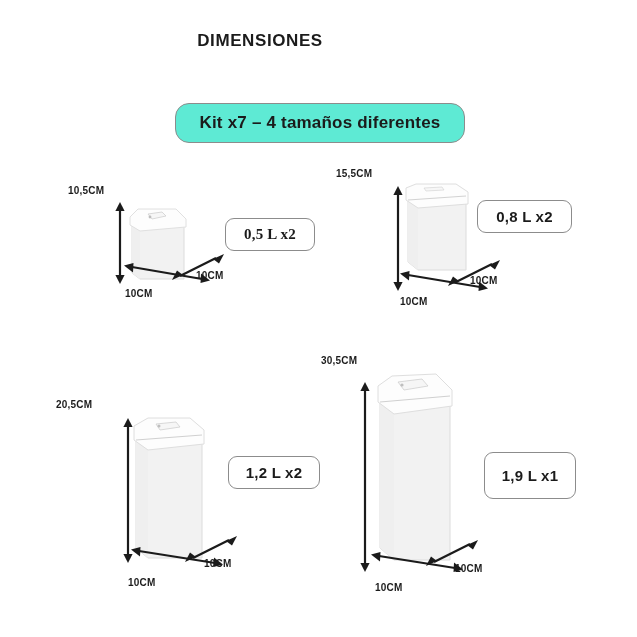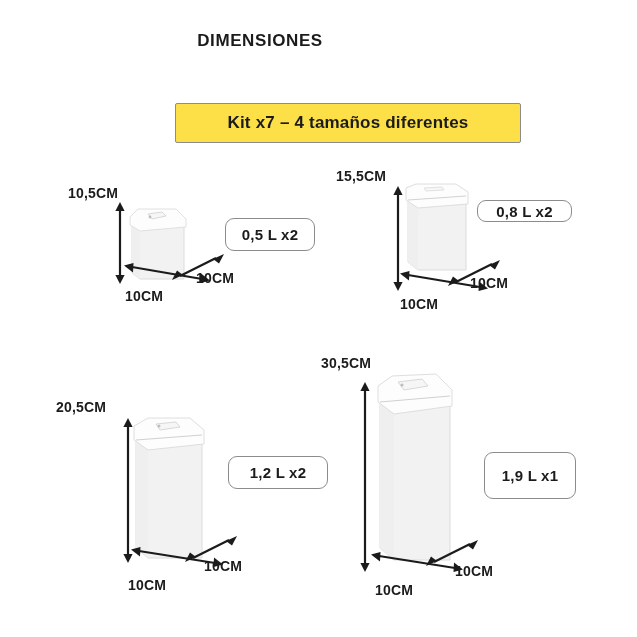--- a/index.html
+++ b/index.html
@@ -25,26 +25,26 @@
     font-size: 17px;
     font-weight: bold;
     letter-spacing: 0.6px;
     color: #1b1b1b;
   }
 
   .kit-pill {
     position: absolute;
     top: 103px;
     left: 175px;
-    width: 346px;
+    width: 290px;
     height: 40px;
     box-sizing: border-box;
     border: 1.6px solid #8c8c8c;
-    border-radius: 2px;
-    background: #fde047;
+    border-radius: 14px;
+    background: #5eead4;
     display: flex;
     align-items: center;
     justify-content: center;
     font-size: 17px;
     font-weight: bold;
     color: #1b1b1b;
     letter-spacing: 0.2px;
   }
 
   .vol-badge {
@@ -57,21 +57,21 @@
     align-items: center;
     justify-content: center;
     font-size: 15px;
     font-weight: bold;
     color: #1b1b1b;
     letter-spacing: 0.2px;
   }
 
   .dim-label {
     position: absolute;
-    font-size: 14px;
+    font-size: 10px;
     font-weight: bold;
     color: #1b1b1b;
     letter-spacing: 0.2px;
     white-space: nowrap;
   }
 
   .unit-svg {
     position: absolute;
     overflow: visible;
   }
@@ -116,21 +116,21 @@
   <div class="dim-label" style="left:125px; top:288px;">10CM</div>
 
   <svg class="unit-svg" style="left:172px; top:252px;" width="52" height="30" viewBox="0 0 52 30">
     <line x1="8" y1="24" x2="44" y2="6" stroke="#1b1b1b" stroke-width="2.2"></line>
     <polygon points="0,28 5,18.5 11,23" fill="#1b1b1b"></polygon>
     <polygon points="52,2 47,11.5 41,7" fill="#1b1b1b"></polygon>
   </svg>
 
   <div class="dim-label" style="left:196px; top:270px;">10CM</div>
 
-  <div class="vol-badge" style="left:225px; top:218px; width:90px; height:33px;">0,5 L x2</div>
+  <div class="vol-badge" style="left:225px; top:218px; width:90px; height:33px;font-family:Liberation Serif, serif;">0,5 L x2</div>
 </div>
 
 <div class="item-group">
 
   <div class="dim-label" style="left:336px; top:168px;">15,5CM</div>
 
   <svg class="unit-svg" style="left:396px; top:178px;" width="110" height="115" viewBox="0 0 110 115">
     <path d="M12,22 L12,84 L22,92 L70,92 L70,24 Z" fill="#f2f2f2" stroke="#dcdcdc" stroke-width="1"></path>
     <path d="M12,22 L12,84 L22,92 L22,30 Z" fill="#efefef" stroke="none"></path>
     <path d="M10,10 L10,22 L22,30 L72,26 L72,14 L60,6 L20,6 Z" fill="#fdfdfd" stroke="#dedede" stroke-width="1"></path>
@@ -153,21 +153,21 @@
   <div class="dim-label" style="left:400px; top:296px;">10CM</div>
 
   <svg class="unit-svg" style="left:448px; top:258px;" width="52" height="30" viewBox="0 0 52 30">
     <line x1="8" y1="24" x2="44" y2="6" stroke="#1b1b1b" stroke-width="2.2"></line>
     <polygon points="0,28 5,18.5 11,23" fill="#1b1b1b"></polygon>
     <polygon points="52,2 47,11.5 41,7" fill="#1b1b1b"></polygon>
   </svg>
 
   <div class="dim-label" style="left:470px; top:275px;">10CM</div>
 
-  <div class="vol-badge" style="left:477px; top:200px; width:95px; height:22px;">0,8 L x2</div>
+  <div class="vol-badge" style="left:477px; top:200px; width:95px; height:33px;">0,8 L x2</div>
 </div>
 
 <div class="item-group">
 
   <div class="dim-label" style="left:56px; top:399px;">20,5CM</div>
 
   <svg class="unit-svg" style="left:126px; top:412px;" width="115" height="155" viewBox="0 0 115 155">
     <path d="M10,28 L10,136 L22,146 L76,146 L76,30 Z" fill="#f2f2f2" stroke="#dcdcdc" stroke-width="1"></path>
     <path d="M10,28 L10,136 L22,146 L22,38 Z" fill="#efefef" stroke="none"></path>
     <path d="M8,14 L8,28 L22,38 L78,32 L78,18 L64,6 L22,6 Z" fill="#fdfdfd" stroke="#dedede" stroke-width="1"></path>
@@ -191,21 +191,21 @@
   <div class="dim-label" style="left:128px; top:577px;">10CM</div>
 
   <svg class="unit-svg" style="left:185px; top:534px;" width="52" height="30" viewBox="0 0 52 30">
     <line x1="8" y1="24" x2="44" y2="6" stroke="#1b1b1b" stroke-width="2.2"></line>
     <polygon points="0,28 5,18.5 11,23" fill="#1b1b1b"></polygon>
     <polygon points="52,2 47,11.5 41,7" fill="#1b1b1b"></polygon>
   </svg>
 
   <div class="dim-label" style="left:204px; top:558px;">10CM</div>
 
-  <div class="vol-badge" style="left:228px; top:456px; width:100px; height:33px;">1,2 L x2</div>
+  <div class="vol-badge" style="left:228px; top:456px; width:92px; height:33px;">1,2 L x2</div>
 </div>
 
 <div class="item-group">
 
   <div class="dim-label" style="left:321px; top:355px;">30,5CM</div>
 
   <svg class="unit-svg" style="left:368px; top:368px;" width="120" height="200" viewBox="0 0 120 200">
     <path d="M12,34 L12,180 L26,192 L82,192 L82,36 Z" fill="#f2f2f2" stroke="#dcdcdc" stroke-width="1"></path>
     <path d="M12,34 L12,180 L26,192 L26,46 Z" fill="#efefef" stroke="none"></path>
     <path d="M10,18 L10,34 L26,46 L84,38 L84,22 L68,6 L24,8 Z" fill="#fdfdfd" stroke="#dedede" stroke-width="1"></path>

